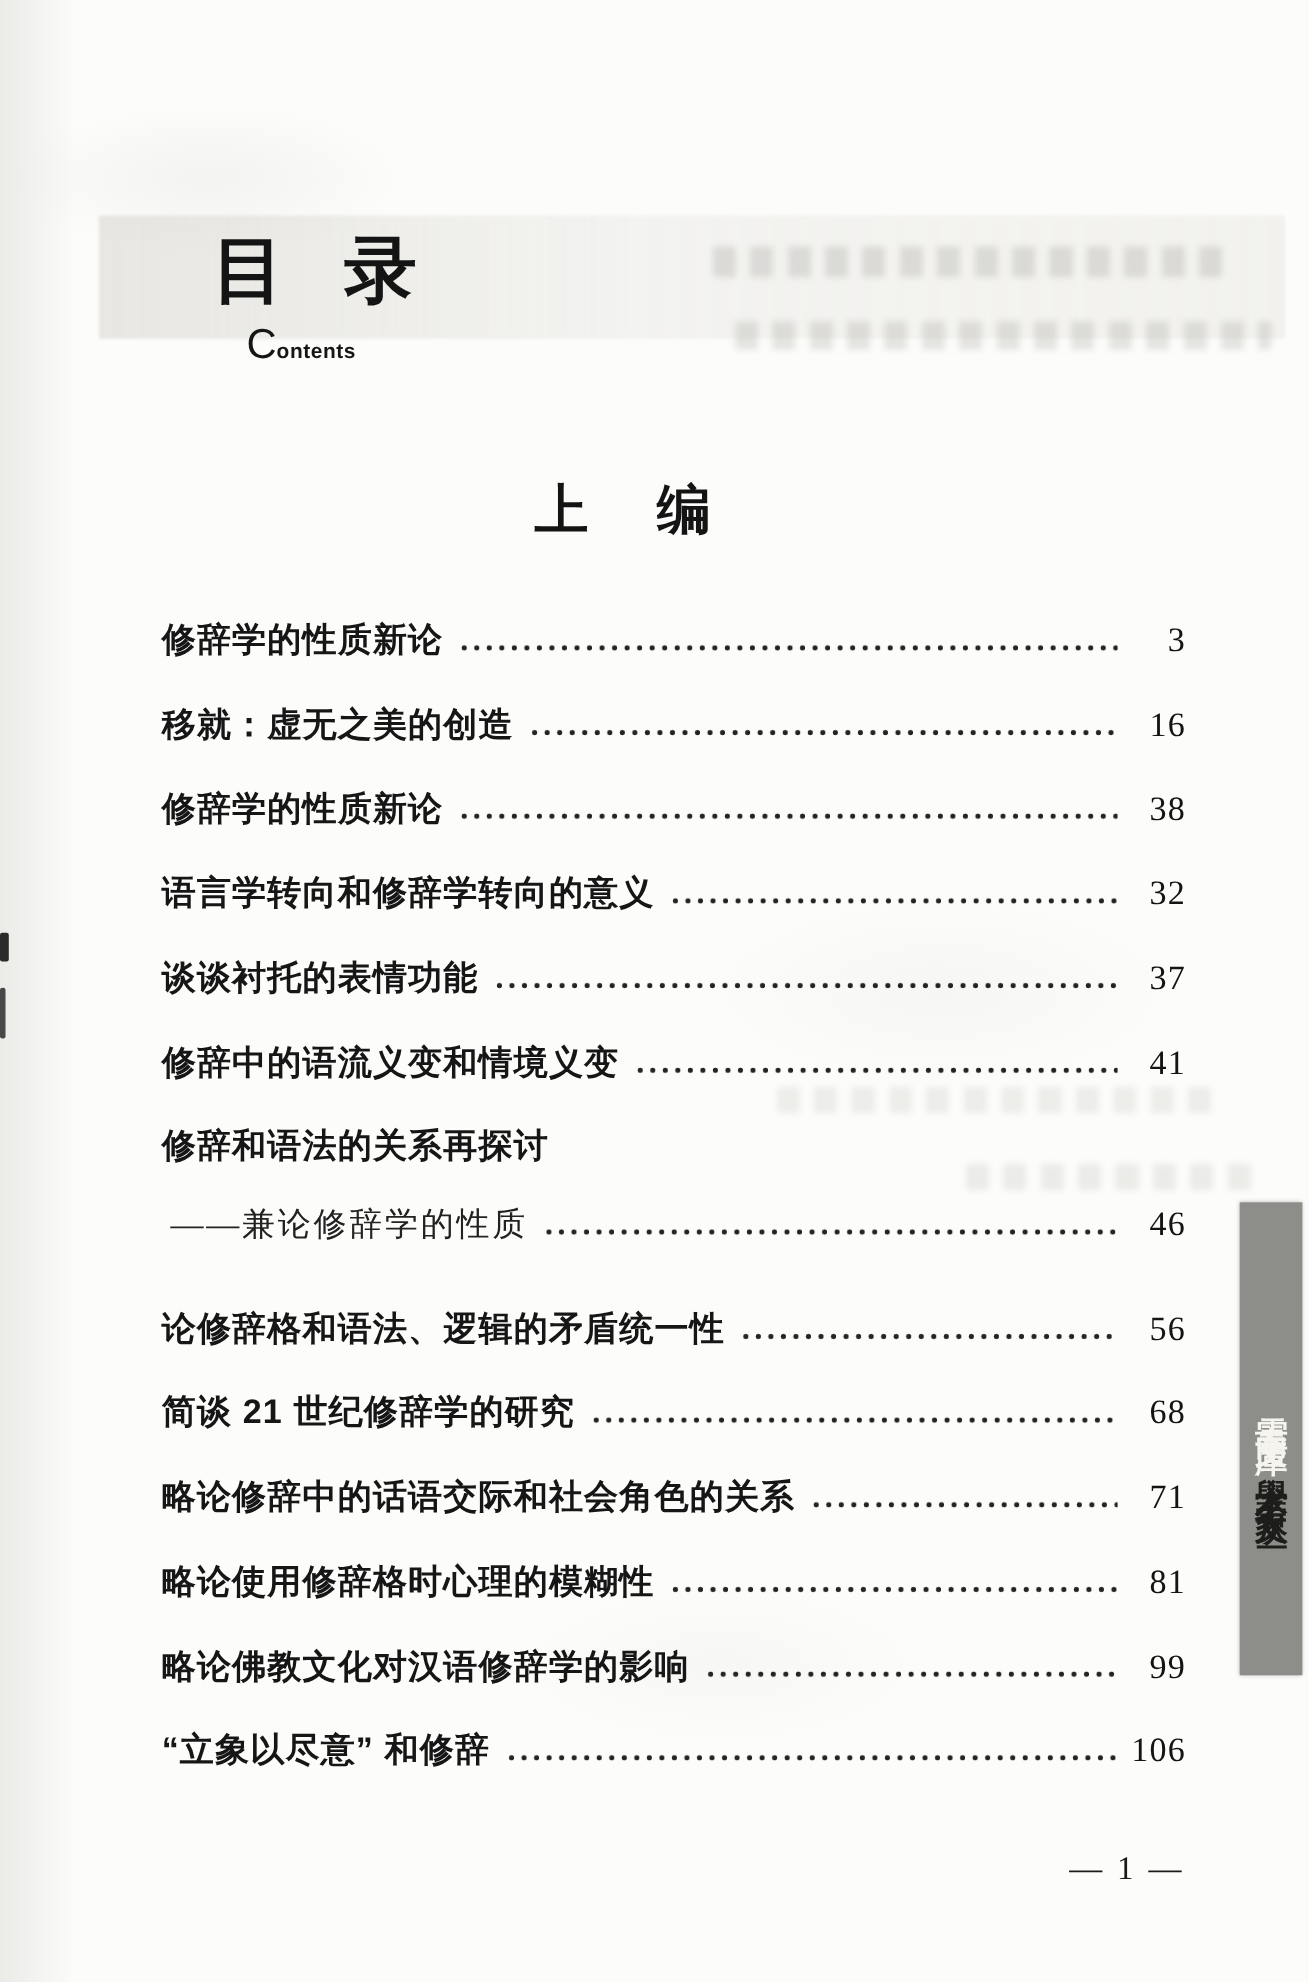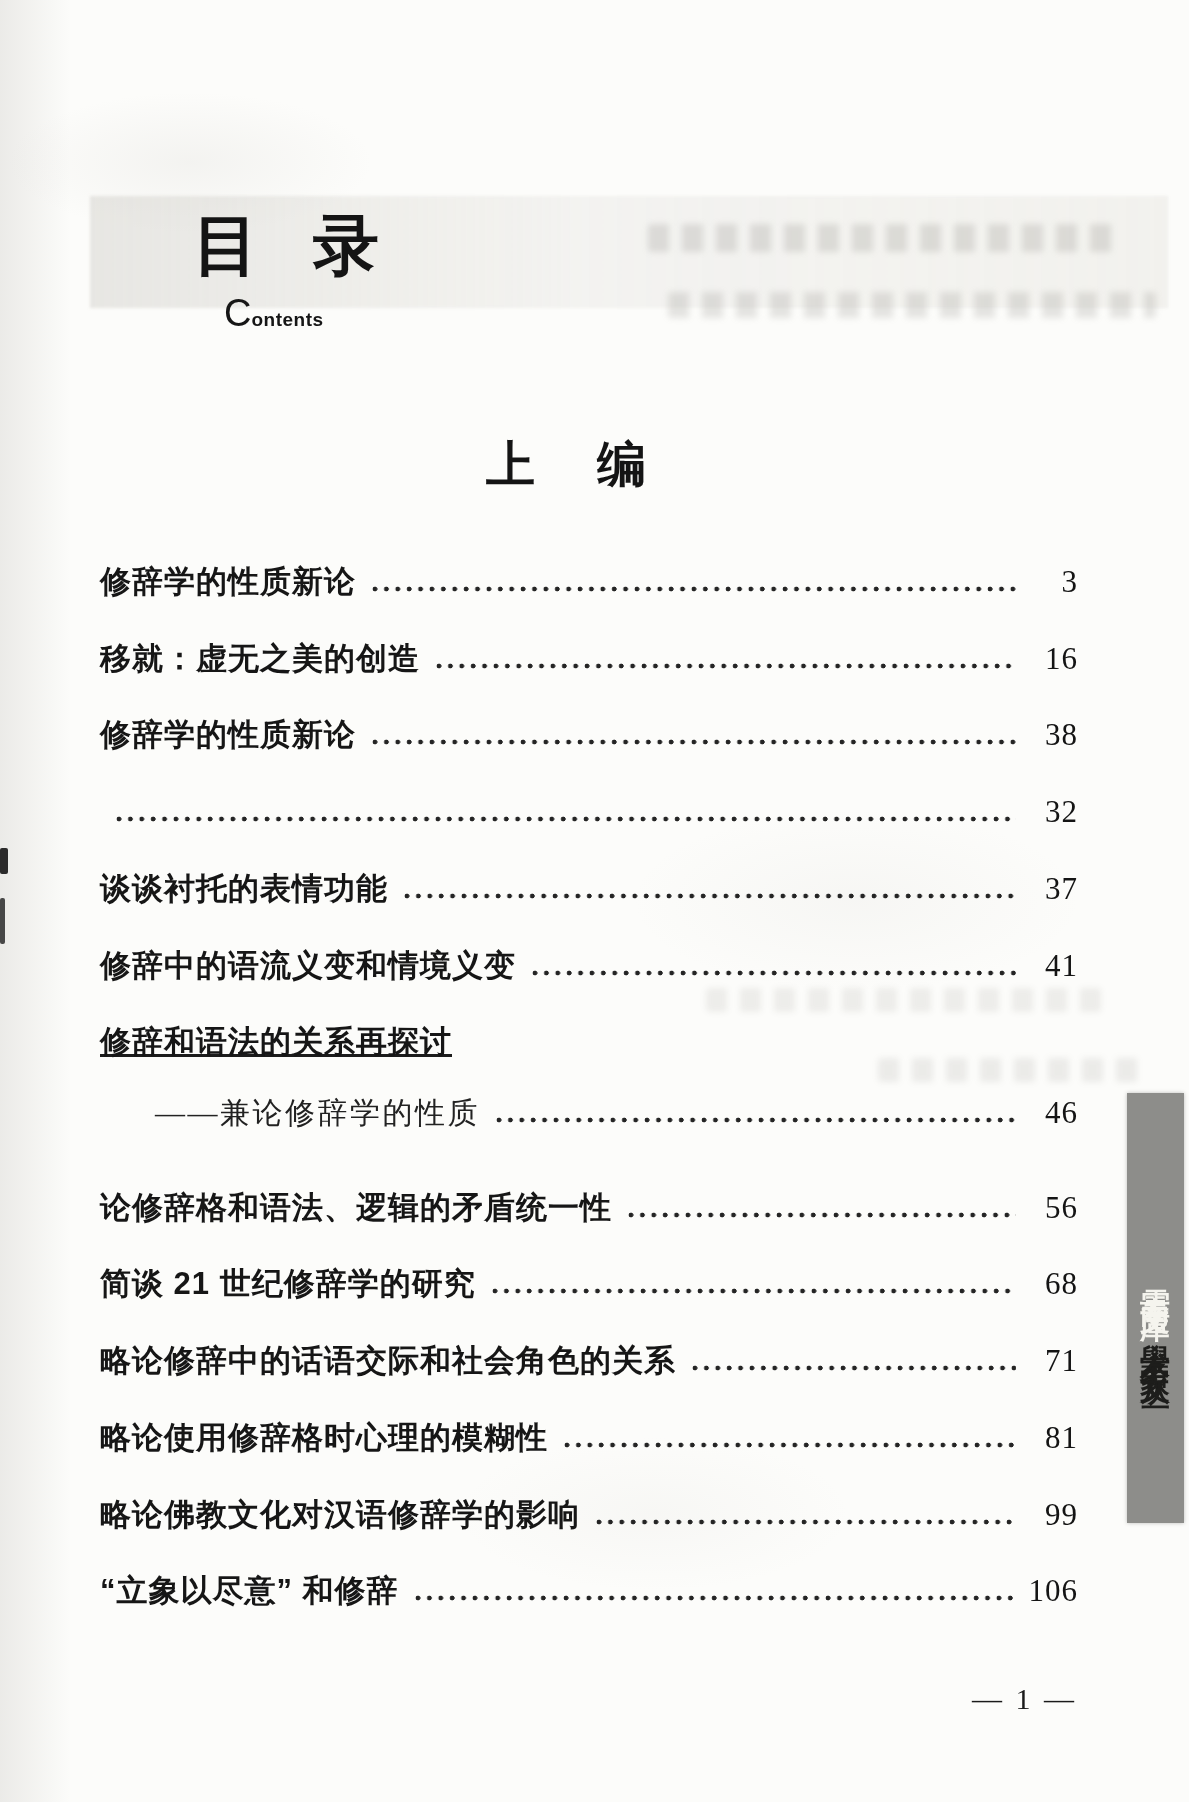--- a/index.html
+++ b/index.html
@@ -60,25 +60,25 @@
 
   .section-heading {
     position: absolute; left: 486px; top: 440px;
     display: flex; gap: 62px;
     font-size: 49px; font-weight: 900; line-height: 1; color: #141414;
   }
 
   
   .toc { position: absolute; left: 100px; top: 565px; width: 978px; }
   .toc-row { display: flex; align-items: baseline; margin-bottom: 42px; line-height: 1.12; }
-  .toc-row.no-leader { margin-bottom: 36px; text-decoration: underline; }
+  .toc-row.no-leader { margin-bottom: 36px; }
   .toc-row.subtitle-row { padding-left: 55px; margin-bottom: 60px; }
   .toc-title {
     font-size: 31px; font-weight: 700; color: #161616;
-    letter-spacing: 1px; white-space: nowrap;
+    letter-spacing: 1px; white-space: nowrap; margin-left: 47px;
   }
   .toc-subtitle {
     font-family: "Liberation Serif", serif;
     font-size: 30px; font-weight: 400; color: #222;
     letter-spacing: 2.5px; white-space: nowrap;
   }
   .leader {
     flex: 1 1 auto; height: 6px;
     margin: 0 10px 5px 16px;
     background-image: radial-gradient(circle at 3px 3px, #242424 2.1px, rgba(0,0,0,0) 2.7px);
@@ -154,20 +154,21 @@
         <span class="toc-title">移就：虚无之美的创造</span>
         <span class="leader"></span>
         <span class="page-num">16</span>
       </div>
       <div class="toc-row">
         <span class="toc-title">修辞学的性质新论</span>
         <span class="leader"></span>
         <span class="page-num">38</span>
       </div>
       <div class="toc-row">
+        <span class="toc-title">语言学转向和修辞学转向的意义</span>
         <span class="leader"></span>
         <span class="page-num">32</span>
       </div>
       <div class="toc-row">
         <span class="toc-title">谈谈衬托的表情功能</span>
         <span class="leader"></span>
         <span class="page-num">37</span>
       </div>
       <div class="toc-row">
         <span class="toc-title">修辞中的语流义变和情境义变</span>

